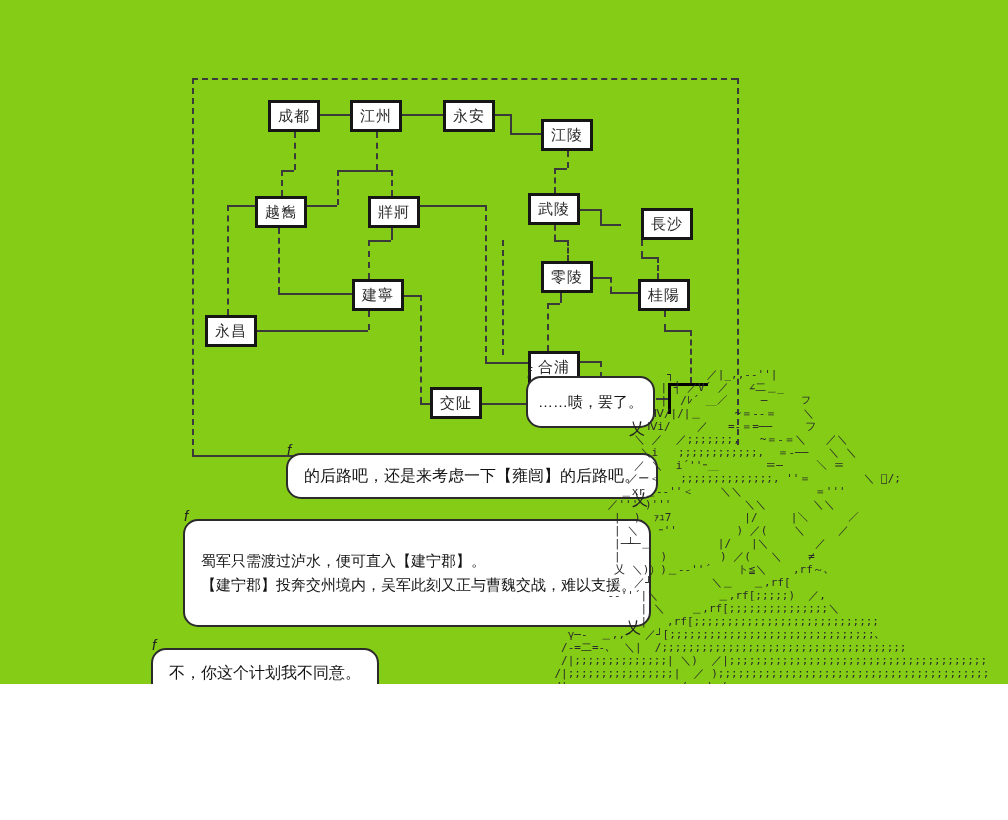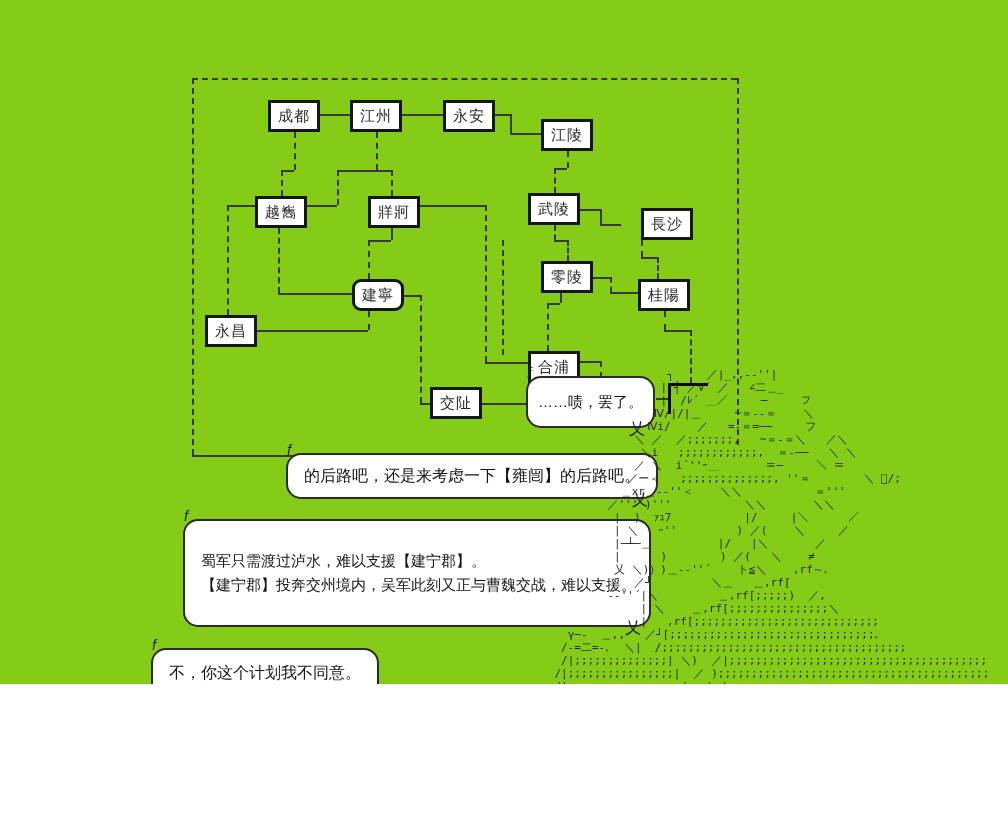--- a/index.html
+++ b/index.html
@@ -121,21 +121,21 @@
       </div>
       <div class="node" style="left: 621px; top: 208px; margin-left: 20px;">
         <span>長沙</span>
       </div>
       <div class="node" style="left: 541px; top: 261px;">
         <span>零陵</span>
       </div>
       <div class="node" style="left: 638px; top: 279px; align-items: center;">
         <span>桂陽</span>
       </div>
-      <div class="node" style="left: 352px; top: 279px; border-radius: 9px;">
+      <div class="node" style="left: 352px; top: 279px;">
         <span>建寧</span>
       </div>
       <div class="node" style="left: 205px; top: 315px;">
         <span>永昌</span>
       </div>
       <div class="node" style="left: 528px; top: 351px;">
         <span>合浦</span>
       </div>
       <div class="node" style="left: 430px; top: 387px;">
         <span>交阯</span>
@@ -152,21 +152,21 @@
       <div class="bubble" style="left: 286px; top: 453px; width: 372px; height: 46px; font-size: 16px;">
         <span class="fcorner">f</span>
         <div class="btext left">
           <div class="bline" style="line-height: 20px;">的后路吧，还是来考虑一下【雍闿】的后路吧。</div>
         </div>
         <span class="tail br">乂</span>
       </div>
       <div class="bubble" style="left: 183px; top: 519px; width: 468px; height: 108px; font-size: 15px;">
         <span class="fcorner">f</span>
         <div class="btext left">
-          <div class="bline" style="line-height: 24px;">蜀军只需渡过泸水，难以支援【建宁郡】。</div>
+          <div class="bline" style="line-height: 24px;">蜀军只需渡过泸水，便可直入【建宁郡】。</div>
           <div class="bline" style="line-height: 24px;">【建宁郡】投奔交州境内，吴军此刻又正与曹魏交战，难以支援。</div>
         </div>
         <span class="tail br">乂</span>
       </div>
       <div class="bubble" style="left: 151px; top: 648px; width: 228px; height: 50px; font-size: 16px;">
         <span class="fcorner">f</span>
         <div class="btext left">
           <div class="bline" style="line-height: 20px;">不，你这个计划我不同意。</div>
         </div>
         <span class="tail bl">乂</span>

